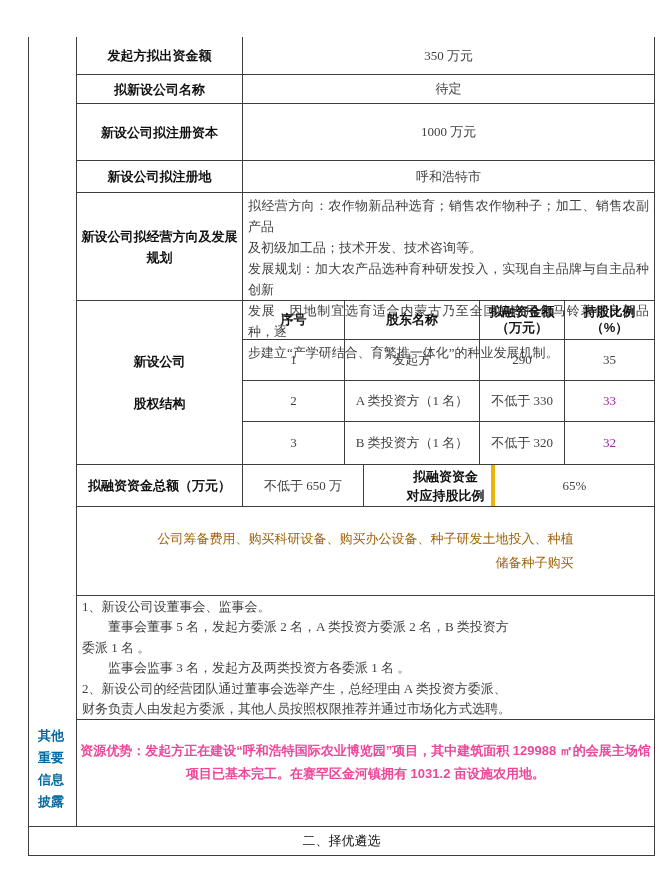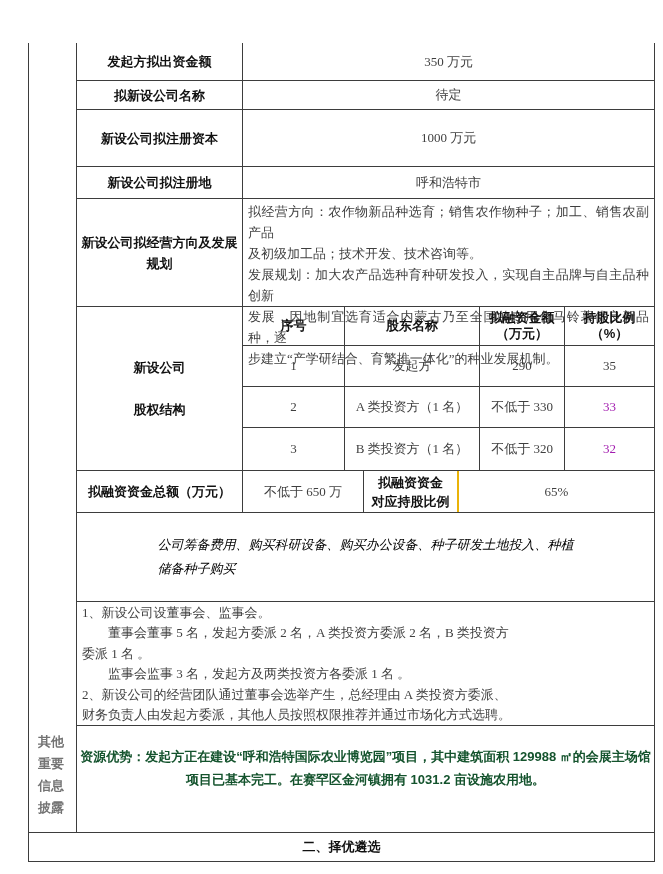--- a/index.html
+++ b/index.html
@@ -3,21 +3,21 @@
 <meta charset="utf-8">
 <style>
   * { margin:0; padding:0; box-sizing:border-box; }
   html,body { background:#ffffff; }
   .page {
     position:relative; width:663px; height:874px; background:#ffffff;
     font-family:"Liberation Serif", serif; color:#3f3f3f; font-size:13px;
     overflow:hidden;
   }
   .frag {
-    position:absolute; left:28px; top:43px; width:627px;
+    position:absolute; left:28px; top:37px; width:627px;
     border:1px solid #3d3d3d; border-top:none;
   }
   .upper { display:flex; }
   .narrow-empty { width:48px; border-right:1px solid #3d3d3d; }
   .mainrows { flex:1; display:flex; flex-direction:column; }
   .row { display:flex; border-bottom:1px solid #3d3d3d; }
   .lab {
     width:166px; border-right:1px solid #3d3d3d;
     display:flex; align-items:center; justify-content:center;
     font-family:"Liberation Sans", sans-serif; font-weight:bold; color:#111;
@@ -39,39 +39,39 @@
   .srow:last-child { border-bottom:none; flex:1; }
   .scell { display:flex; align-items:center; justify-content:center; border-right:1px solid #3d3d3d; text-align:center; white-space:pre-line; }
   .scell:last-child { border-right:none; }
   .sc1{width:102px}.sc2{width:135px}.sc3{width:85px}.sc4{flex:1}
   .sh { height:39px; }
   .sh .scell { font-family:"Liberation Sans", sans-serif; font-weight:bold; color:#111; line-height:16px; }
   .sr { height:41px; }
   .blue { color:#a21caf; }
   
   .fin-c1 { width:121px; border-right:1px solid #3d3d3d; display:flex; align-items:center; justify-content:center; }
-  .fin-c2 { width:95px; border-right:2px solid #eab308; display:flex; align-items:center; justify-content:center;
-            font-family:"Liberation Sans", sans-serif; font-weight:bold; color:#111; white-space:pre-line; text-align:center; line-height:19px; }
+  .fin-c2 { width:95px; border-right:4px solid #eab308; display:flex; align-items:center; justify-content:center;
+            font-family:"Liberation Sans", sans-serif; font-weight:bold; color:#111; white-space:pre-line; text-align:center; line-height:19px;margin-left:36px; }
   .fin-c3 { flex:1; display:flex; align-items:center; justify-content:center; }
-  .red-use { color:#000000; white-space:pre-line; text-align:left; line-height:24px;font-style:italic; }
+  .red-use { color:#a16207; white-space:pre-line; text-align:right; line-height:24px; }
   
   .other-row { display:flex; border-bottom:1px solid #3d3d3d; height:107px; }
   .other-lab {
     width:48px; border-right:1px solid #3d3d3d; padding:5px 0 0 9px;
-    font-family:"Liberation Sans", sans-serif; font-weight:bold; color:#737373;
+    font-family:"Liberation Sans", sans-serif; font-weight:bold; color:#0369a1;
     white-space:pre-line; line-height:22px;
   }
   .other-val {
     flex:1; display:flex; justify-content:center; align-items:flex-start; padding-top:19px;
-    font-family:"Liberation Sans", sans-serif; font-weight:bold; color:#14532d;
+    font-family:"Liberation Sans", sans-serif; font-weight:bold; color:#ec4899;
     white-space:pre-line; text-align:center; line-height:23px;
   }
   .footer-row {
     height:28px; display:flex; align-items:center; justify-content:center;
-    font-family:"Liberation Sans", sans-serif; font-weight:bold; color:#111;
+    font-family:"Liberation Sans", sans-serif; font-weight:normal; color:#111;
   }
 </style>
 </head>
 <body>
 
 <div class="page">
   <div class="frag">
 
     <div class="upper">
       <div class="narrow-empty"></div>

